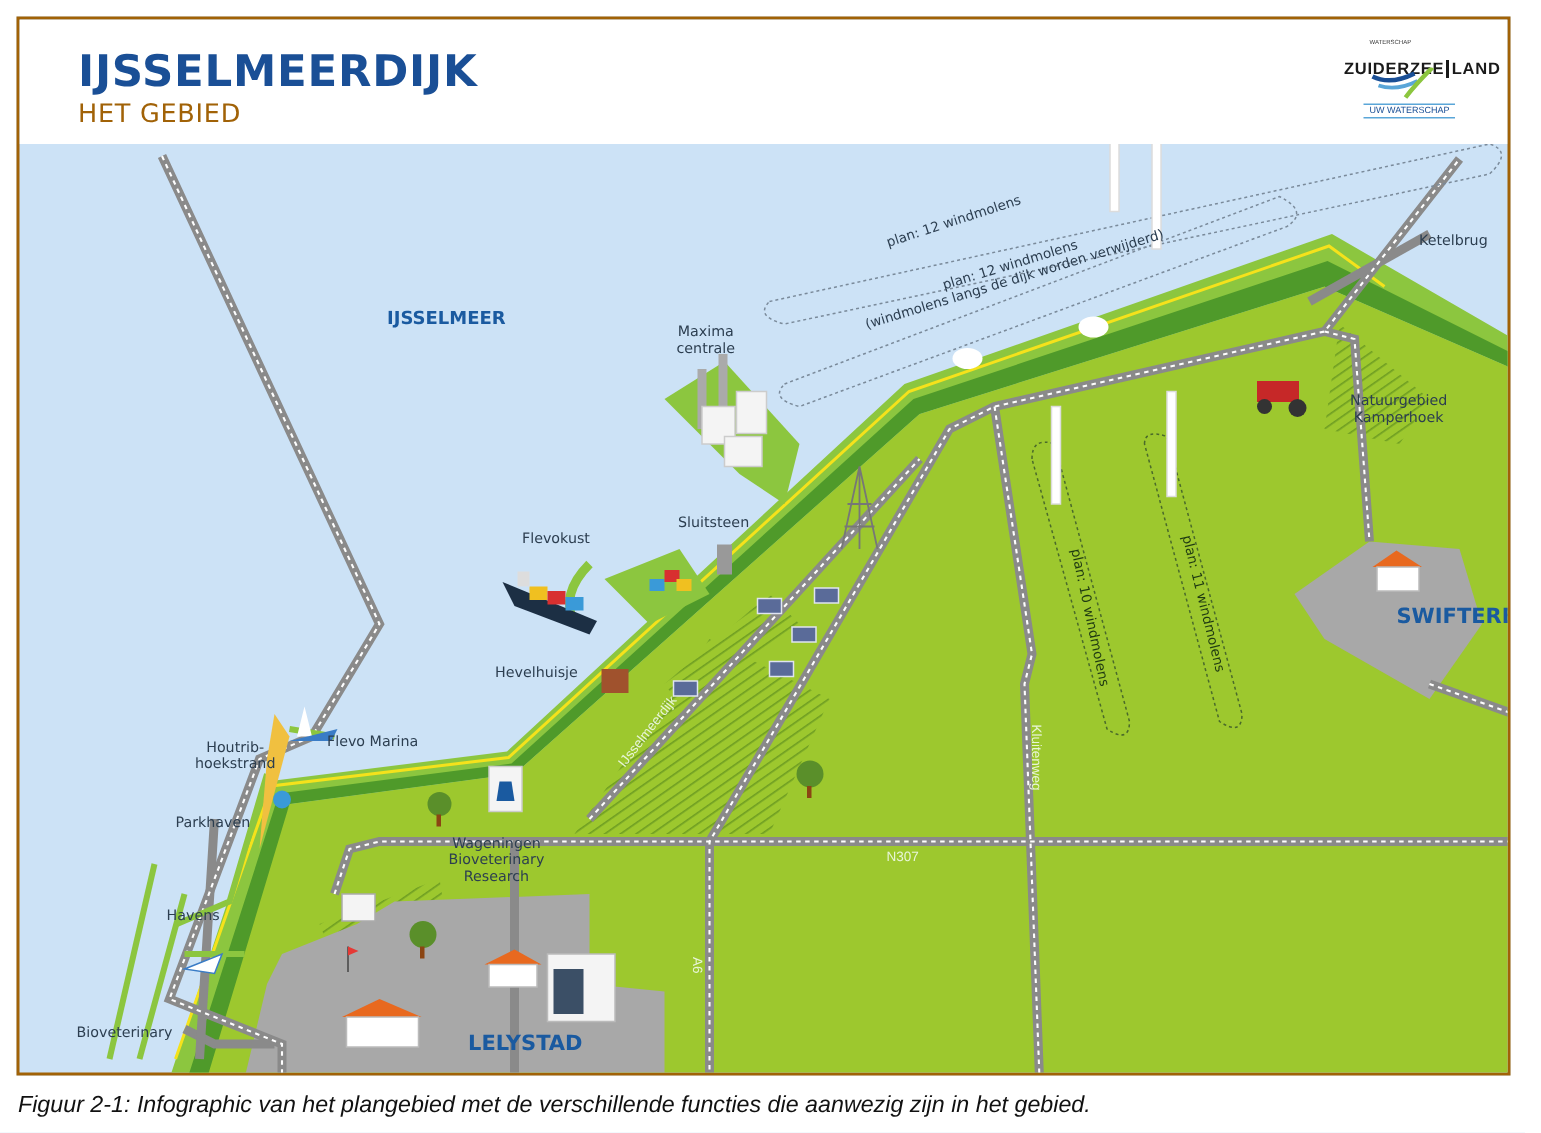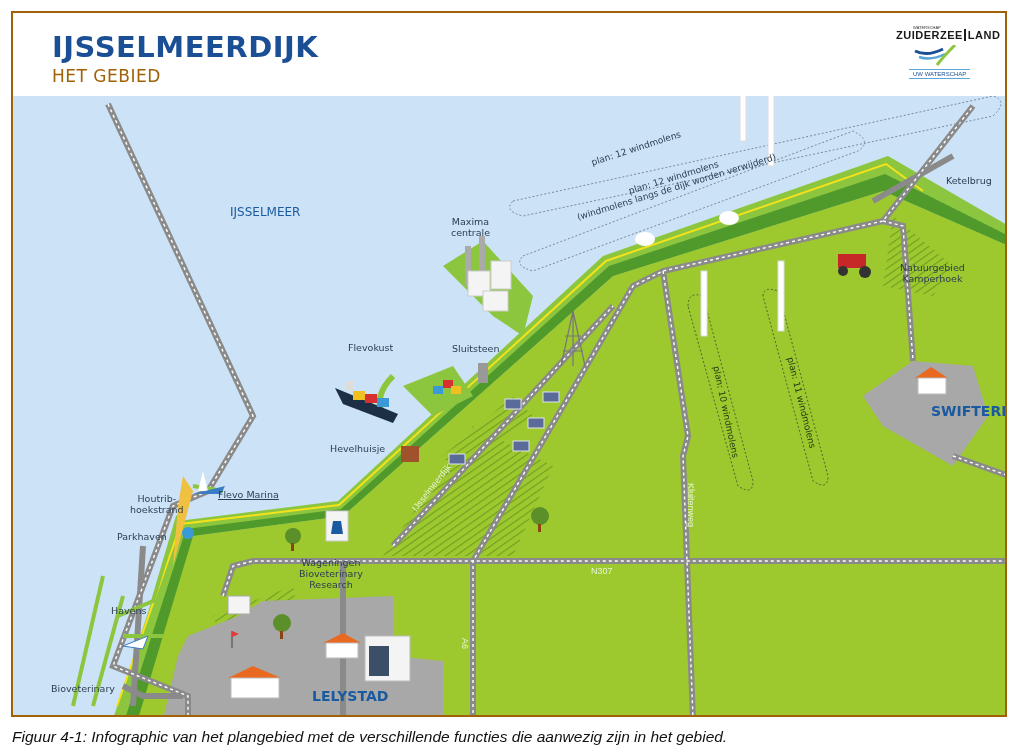--- a/index.html
+++ b/index.html
@@ -3,27 +3,27 @@
 <meta charset="utf-8">
 <style>
   html,body{margin:0;padding:0;background:#ffffff;}
   body{width:1027px;height:755px;position:relative;overflow:hidden;font-family:"Liberation Sans",sans-serif;}
   #frame{position:absolute;left:11px;top:11px;width:996px;height:706px;border:2px solid #a16207;box-sizing:border-box;overflow:hidden;background:#cce2f6;}
   #header{position:absolute;left:0;top:0;width:100%;height:83px;background:#ffffff;}
   #title{position:absolute;left:39px;top:17px;font-family:"DejaVu Sans",sans-serif;font-weight:bold;font-size:29px;color:#1a4f96;letter-spacing:0.5px;}
   #subtitle{position:absolute;left:39px;top:53px;font-family:"DejaVu Sans",sans-serif;font-size:17px;color:#a16207;letter-spacing:0.5px;}
   #logo{position:absolute;left:880px;top:12px;width:90px;height:60px;}
   #logo .small{position:absolute;left:20px;top:0;font-size:4px;color:#333;}
-  #logo .main{position:absolute;left:3px;top:4px;font-weight:bold;font-size:11px;color:#1a1a1a;letter-spacing:0.5px;text-align:right;}
+  #logo .main{position:absolute;left:3px;top:15px;font-weight:bold;font-size:11px;color:#1a1a1a;letter-spacing:0.5px;text-align:right;}
   #logo .sub{position:absolute;left:16px;top:44px;font-size:6px;color:#1a4f96;border-top:1px solid #5aa6d8;border-bottom:1px solid #5aa6d8;padding:1px 4px;}
   svg#map{position:absolute;left:0;top:83px;}
   .lbl{position:absolute;font-family:"DejaVu Sans",sans-serif;font-size:9.5px;color:#2c3e50;white-space:nowrap;}
   .lbl.c{text-align:center;}
   .town{position:absolute;font-family:"DejaVu Sans",sans-serif;font-weight:bold;font-size:14px;color:#1a5aa0;}
-  .sea{position:absolute;font-family:"DejaVu Sans",sans-serif;font-weight:normal;font-size:12px;color:#1a5aa0;}
+  .sea{position:absolute;font-family:"DejaVu Sans",sans-serif;font-weight:bold;font-size:12px;color:#1a5aa0;margin-left:28px;}
   .rot{transform-origin:left top;}
   .road-lbl{position:absolute;font-size:9px;color:#e8f5d8;white-space:nowrap;}
   #caption{position:absolute;left:12px;top:728px;font-family:"Liberation Sans",sans-serif;font-style:italic;font-size:15.5px;color:#111;}
 </style>
 </head>
 <body>
 
 <div id="frame">
   <div id="header">
     <div id="title">IJSSELMEERDIJK</div>
@@ -211,31 +211,31 @@
     </g>
   </svg>
 
   <div class="sea" style="left:217px;top:192px;">IJSSELMEER</div>
 
   <div class="lbl c" style="left:438px;top:203px;">
     <div>Maxima</div>
     <div>centrale</div>
   </div>
   <div class="lbl" style="left:439px;top:330px;">Sluitsteen</div>
-  <div class="lbl" style="left:335px;top:329px;">Flevokust</div>
+  <div class="lbl" style="left:335px;top:341px;">Flevokust</div>
   <div class="lbl" style="left:317px;top:430px;">Hevelhuisje</div>
-  <div class="lbl" style="left:205px;top:476px;text-decoration:underline;">Flevo Marina</div>
+  <div class="lbl" style="left:205px;top:476px;">Flevo Marina</div>
   <div class="lbl c" style="left:117px;top:480px;">
     <div>Houtrib-</div>
     <div>hoekstrand</div>
   </div>
-  <div class="lbl" style="left:104px;top:518px;">Parkhaven</div>
+  <div class="lbl" style="left:104px;top:530px;">Parkhaven</div>
   <div class="lbl" style="left:98px;top:592px;">Havens</div>
   <div class="lbl" style="left:38px;top:670px;">Bioveterinary</div>
-  <div class="lbl" style="left:933px;top:142px;margin-top:20px;">Ketelbrug</div>
+  <div class="lbl" style="left:933px;top:142px;">Ketelbrug</div>
   <div class="lbl c" style="left:887px;top:249px;">
     <div>Natuurgebied</div>
     <div>Kamperhoek</div>
   </div>
   <div class="lbl c" style="left:286px;top:544px;">
     <div>Wageningen</div>
     <div>Bioveterinary</div>
     <div>Research</div>
   </div>
 
@@ -249,13 +249,13 @@
 
   <div class="road-lbl rot" style="left:397px;top:494px;transform:rotate(-52deg);">IJsselmeerdijk</div>
   <div class="road-lbl" style="left:578px;top:553px;">N307</div>
   <div class="road-lbl rot" style="left:457px;top:625px;transform:rotate(90deg);">A6</div>
   <div class="road-lbl rot" style="left:683px;top:470px;transform:rotate(90deg);">Kluitenweg</div>
 
   <div class="town" style="left:299px;top:675px;">LELYSTAD</div>
   <div class="town" style="left:880px;top:390px;margin-left:38px;">SWIFTERBANT</div>
 </div>
 
-<div id="caption">Figuur 4-1: Infographic van het plangebied met de verschillende functies die aanwezig zijn in het gebied.</div>
+<div id="caption">Figuur 2-1: Infographic van het plangebied met de verschillende functies die aanwezig zijn in het gebied.</div>
 
 </body></html>

